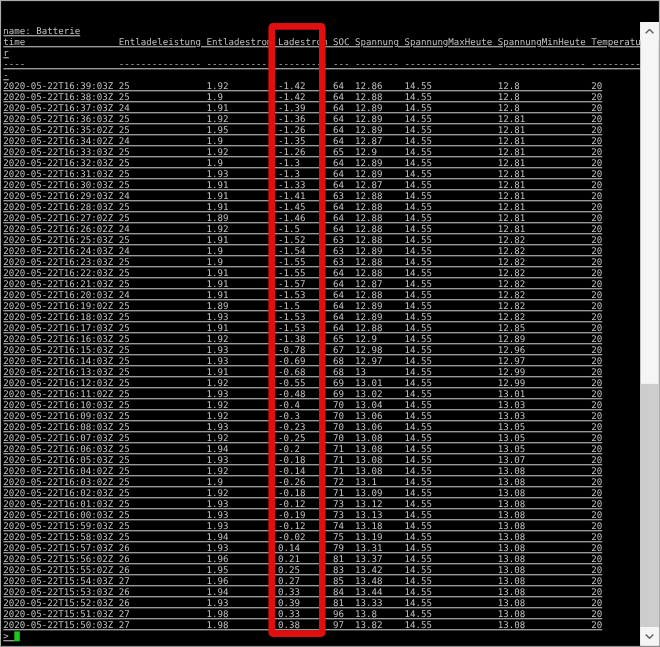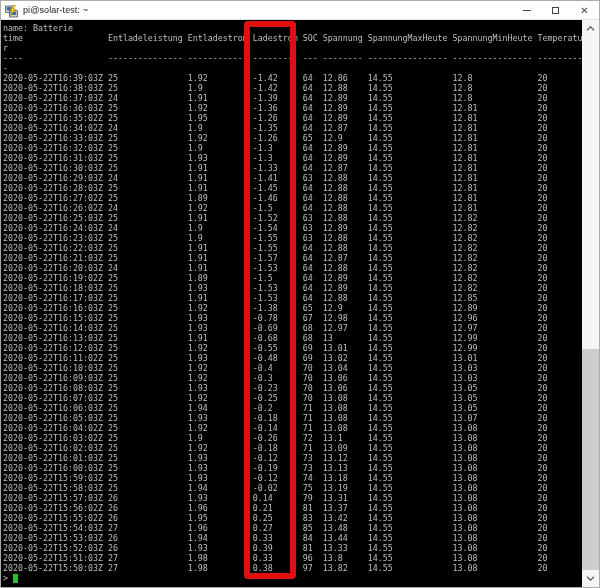--- a/index.html
+++ b/index.html
@@ -8,60 +8,37 @@
   .titlebar{position:absolute;top:0;left:0;right:0;height:19px;background:#ffffff;display:flex;align-items:center;border-bottom:1px solid #e3e3e3;box-sizing:border-box;}
   .app-icon{width:13px;height:13px;margin:0 5px 0 4px;display:inline-block;}
   .title{font-size:9px;color:#1b1b1b;letter-spacing:.1px;}
   .caption-buttons{position:absolute;right:0;top:0;height:19px;display:flex;}
   .cap-btn{width:29px;height:19px;display:flex;align-items:center;justify-content:center;cursor:default;}
   .min-glyph{width:8px;height:1px;background:#444;}
   .max-glyph{width:7px;height:7px;border:1px solid #444;box-sizing:border-box;background:transparent;}
   .close-glyph{font-size:10px;color:#444;line-height:1;font-family:"DejaVu Sans",sans-serif;}
   
   .terminal{position:absolute;top:19px;left:0;width:583px;bottom:0;background:#000000;overflow:hidden;cursor:text;}
-  .term-lines{margin:0;padding:3px 0 0 2px;font-family:"DejaVu Sans Mono",monospace;font-size:8.3px;line-height:10px;color:#bfbfbf;white-space:pre;}
+  .term-lines{margin:0;padding:3px 0 0 2px;font-family:"DejaVu Sans Mono",monospace;font-size:8.3px;line-height:10px;color:#bfbfbf;white-space:pre;text-decoration:underline;}
   .term-line{height:10px;}
   .cursor{display:inline-block;width:5px;height:9px;background:#1ec81e;vertical-align:text-bottom;}
   
   .scrollbar{position:absolute;top:19px;right:0;width:17px;bottom:0;background:#f5f5f5;}
   .sb-btn{position:absolute;left:0;width:17px;height:17px;background:#f5f5f5;display:flex;align-items:center;justify-content:center;}
   .sb-up{top:0;}
   .sb-down{bottom:0;}
   .sb-thumb{position:absolute;left:0;width:17px;top:329px;height:223px;background:#cdcdcd;}
   
   .highlight-rect{position:absolute;left:243px;top:20px;width:52px;height:558px;border:6px solid #e01010;border-radius:4px;box-sizing:border-box;z-index:10;pointer-events:none;}
 </style>
 </head>
 <body>
 
 <div class="window">
 
-  <div class="titlebar">
-    <span class="app-icon">
-      <svg width="13" height="13" viewBox="0 0 13 13">
-        <rect x="0.6" y="1" width="8" height="6.4" fill="#ddd5c4" stroke="#50505a" stroke-width="0.8"></rect>
-        <rect x="1.8" y="2.1" width="5.6" height="3.2" fill="#3a6ea5"></rect>
-        <rect x="4.4" y="5.6" width="8" height="6.4" fill="#ddd5c4" stroke="#50505a" stroke-width="0.8"></rect>
-        <rect x="5.6" y="6.7" width="5.6" height="3.2" fill="#3a6ea5"></rect>
-        <polygon points="8.6,0.2 5.1,5.4 7.1,5.4 5.5,10.6 10.6,3.9 8.2,3.9 10.6,0.2" fill="#ffd400" stroke="#8a6d00" stroke-width="0.4"></polygon>
-      </svg>
-    </span>
-    <span class="title">pi@solar-test: ~</span>
-    <div class="caption-buttons">
-      <span class="cap-btn">
-          <span class="min-glyph"></span>
-        </span>
-      <span class="cap-btn">
-          <span class="max-glyph"></span>
-        </span>
-      <span class="cap-btn">
-          <span class="close-glyph">✕</span>
-        </span>
-    </div>
-  </div>
 
   <div class="terminal">
     <pre class="term-lines" id="term-lines"><div class="term-line">name: Batterie</div><div class="term-line">time                 Entladeleistung Entladestrom Ladestrom SOC Spannung SpannungMaxHeute SpannungMinHeute Temperatu</div><div class="term-line">r</div><div class="term-line">----                 --------------- ------------ --------- --- -------- ---------------- ---------------- ---------</div><div class="term-line">-</div><div class="term-line">2020-05-22T16:39:03Z 25              1.92         -1.42     64  12.86    14.55            12.8             20</div><div class="term-line">2020-05-22T16:38:03Z 25              1.9          -1.42     64  12.88    14.55            12.8             20</div><div class="term-line">2020-05-22T16:37:03Z 24              1.91         -1.39     64  12.89    14.55            12.8             20</div><div class="term-line">2020-05-22T16:36:03Z 25              1.92         -1.36     64  12.89    14.55            12.81            20</div><div class="term-line">2020-05-22T16:35:02Z 25              1.95         -1.26     64  12.89    14.55            12.81            20</div><div class="term-line">2020-05-22T16:34:02Z 24              1.9          -1.35     64  12.87    14.55            12.81            20</div><div class="term-line">2020-05-22T16:33:03Z 25              1.92         -1.26     65  12.9     14.55            12.81            20</div><div class="term-line">2020-05-22T16:32:03Z 25              1.9          -1.3      64  12.89    14.55            12.81            20</div><div class="term-line">2020-05-22T16:31:03Z 25              1.93         -1.3      64  12.89    14.55            12.81            20</div><div class="term-line">2020-05-22T16:30:03Z 25              1.91         -1.33     64  12.87    14.55            12.81            20</div><div class="term-line">2020-05-22T16:29:03Z 24              1.91         -1.41     63  12.88    14.55            12.81            20</div><div class="term-line">2020-05-22T16:28:03Z 25              1.91         -1.45     64  12.88    14.55            12.81            20</div><div class="term-line">2020-05-22T16:27:02Z 25              1.89         -1.46     64  12.88    14.55            12.81            20</div><div class="term-line">2020-05-22T16:26:02Z 24              1.92         -1.5      64  12.88    14.55            12.81            20</div><div class="term-line">2020-05-22T16:25:03Z 25              1.91         -1.52     63  12.88    14.55            12.82            20</div><div class="term-line">2020-05-22T16:24:03Z 24              1.9          -1.54     63  12.89    14.55            12.82            20</div><div class="term-line">2020-05-22T16:23:03Z 25              1.9          -1.55     63  12.88    14.55            12.82            20</div><div class="term-line">2020-05-22T16:22:03Z 25              1.91         -1.55     64  12.88    14.55            12.82            20</div><div class="term-line">2020-05-22T16:21:03Z 25              1.91         -1.57     64  12.87    14.55            12.82            20</div><div class="term-line">2020-05-22T16:20:03Z 24              1.91         -1.53     64  12.88    14.55            12.82            20</div><div class="term-line">2020-05-22T16:19:02Z 25              1.89         -1.5      64  12.89    14.55            12.82            20</div><div class="term-line">2020-05-22T16:18:03Z 25              1.93         -1.53     64  12.89    14.55            12.82            20</div><div class="term-line">2020-05-22T16:17:03Z 25              1.91         -1.53     64  12.88    14.55            12.85            20</div><div class="term-line">2020-05-22T16:16:03Z 25              1.92         -1.38     65  12.9     14.55            12.89            20</div><div class="term-line">2020-05-22T16:15:03Z 25              1.93         -0.78     67  12.98    14.55            12.96            20</div><div class="term-line">2020-05-22T16:14:03Z 25              1.93         -0.69     68  12.97    14.55            12.97            20</div><div class="term-line">2020-05-22T16:13:03Z 25              1.91         -0.68     68  13       14.55            12.99            20</div><div class="term-line">2020-05-22T16:12:03Z 25              1.92         -0.55     69  13.01    14.55            12.99            20</div><div class="term-line">2020-05-22T16:11:02Z 25              1.93         -0.48     69  13.02    14.55            13.01            20</div><div class="term-line">2020-05-22T16:10:03Z 25              1.92         -0.4      70  13.04    14.55            13.03            20</div><div class="term-line">2020-05-22T16:09:03Z 25              1.92         -0.3      70  13.06    14.55            13.03            20</div><div class="term-line">2020-05-22T16:08:03Z 25              1.93         -0.23     70  13.06    14.55            13.05            20</div><div class="term-line">2020-05-22T16:07:03Z 25              1.92         -0.25     70  13.08    14.55            13.05            20</div><div class="term-line">2020-05-22T16:06:03Z 25              1.94         -0.2      71  13.08    14.55            13.05            20</div><div class="term-line">2020-05-22T16:05:03Z 25              1.93         -0.18     71  13.08    14.55            13.07            20</div><div class="term-line">2020-05-22T16:04:02Z 25              1.92         -0.14     71  13.08    14.55            13.08            20</div><div class="term-line">2020-05-22T16:03:02Z 25              1.9          -0.26     72  13.1     14.55            13.08            20</div><div class="term-line">2020-05-22T16:02:03Z 25              1.92         -0.18     71  13.09    14.55            13.08            20</div><div class="term-line">2020-05-22T16:01:03Z 25              1.93         -0.12     73  13.12    14.55            13.08            20</div><div class="term-line">2020-05-22T16:00:03Z 25              1.93         -0.19     73  13.13    14.55            13.08            20</div><div class="term-line">2020-05-22T15:59:03Z 25              1.93         -0.12     74  13.18    14.55            13.08            20</div><div class="term-line">2020-05-22T15:58:03Z 25              1.94         -0.02     75  13.19    14.55            13.08            20</div><div class="term-line">2020-05-22T15:57:03Z 26              1.93         0.14      79  13.31    14.55            13.08            20</div><div class="term-line">2020-05-22T15:56:02Z 26              1.96         0.21      81  13.37    14.55            13.08            20</div><div class="term-line">2020-05-22T15:55:02Z 26              1.95         0.25      83  13.42    14.55            13.08            20</div><div class="term-line">2020-05-22T15:54:03Z 27              1.96         0.27      85  13.48    14.55            13.08            20</div><div class="term-line">2020-05-22T15:53:03Z 26              1.94         0.33      84  13.44    14.55            13.08            20</div><div class="term-line">2020-05-22T15:52:03Z 26              1.93         0.39      81  13.33    14.55            13.08            20</div><div class="term-line">2020-05-22T15:51:03Z 27              1.98         0.33      96  13.8     14.55            13.08            20</div><div class="term-line">2020-05-22T15:50:03Z 27              1.98         0.38      97  13.82    14.55            13.08            20</div><div class="term-line"><span>&gt; </span><span class="cursor" style="background: rgb(30, 200, 30);"></span></div></pre>
   </div>
 
   <div class="scrollbar">
     <div class="sb-btn sb-up">
       <svg width="9" height="5" viewBox="0 0 9 5">
           <path d="M1 4.2 L4.5 0.8 L8 4.2" fill="none" stroke="#5a5a5a" stroke-width="1.2"></path>
         </svg>

